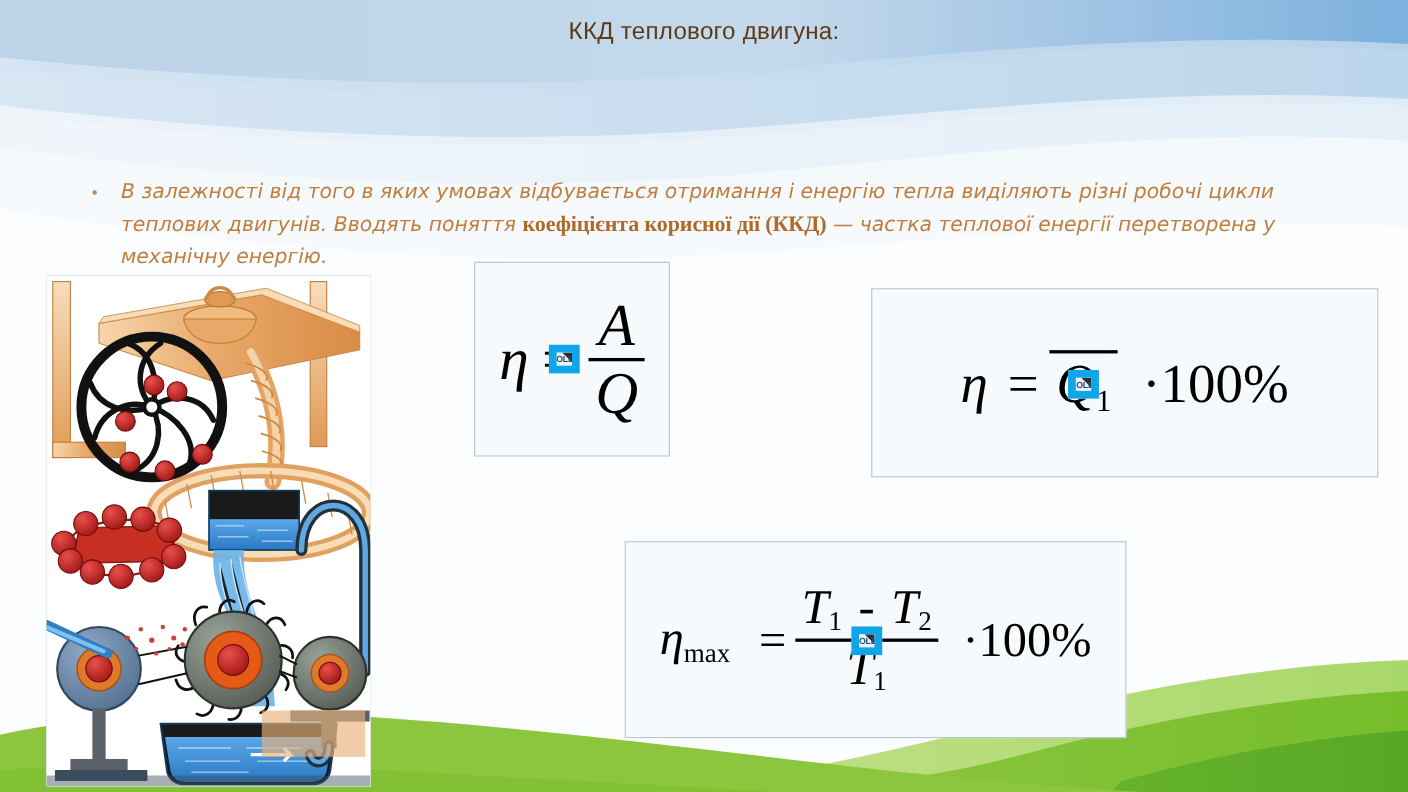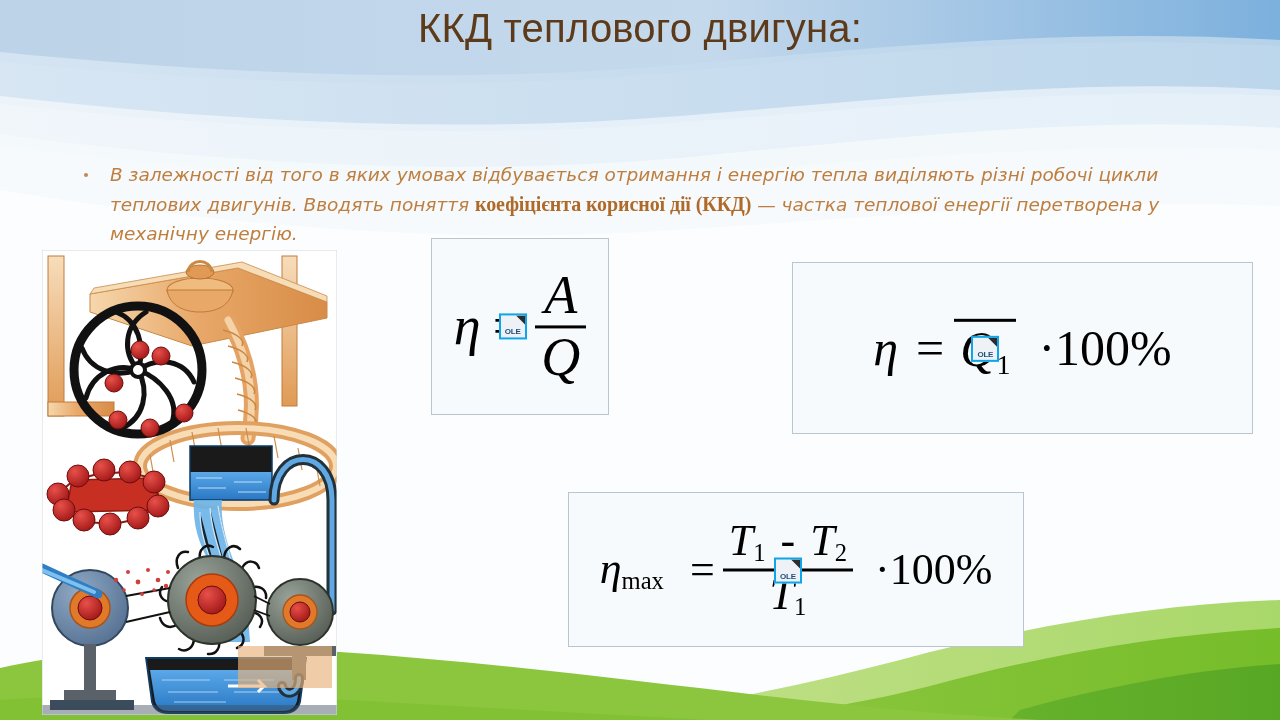--- a/index.html
+++ b/index.html
@@ -20,21 +20,21 @@
 
   
   .bg-layer { position: absolute; left: 0; top: 0; width: 1280px; height: 720px; }
 
   
   #title {
     position: absolute;
     left: 0; top: 6px;
     width: 1280px;
     text-align: center;
-    font-size: 40px;
+    font-size: 22px;
     line-height: 44px;
     color: #5d3a19;
     letter-spacing: 0.2px;
     white-space: nowrap;
   }
 
   
   #body-block {
     position: absolute;
     left: 84px; top: 160px;
@@ -66,21 +66,21 @@
 
   
   .formula-box {
     position: absolute;
     background: #f6fafc;
     border: 1px solid #b9c6cf;
     box-sizing: border-box;
   }
   #box-1 { left: 431px; top: 238px; width: 178px; height: 177px; }
   #box-2 { left: 792px; top: 262px; width: 461px; height: 172px; }
-  #box-3 { left: 568px; top: 492px; width: 456px; height: 155px; text-decoration: underline; }
+  #box-3 { left: 568px; top: 492px; width: 456px; height: 179px; text-decoration: underline; }
 
   .mathrow {
     position: absolute;
     top: 50%;
     transform: translateY(-50%);
     display: flex;
     align-items: center;
     font-family: "Liberation Serif", serif;
     color: #000000;
     white-space: nowrap;
@@ -118,21 +118,21 @@
     background: #000;
     width: 100%;
     margin: 2px 0;
   }
 
   
   .ole {
     position: absolute;
     width: 28px; height: 26px;
     background: #eef2f7;
-    border: 2px solid #0ea5e9;
+    border: 7px solid #0ea5e9;
     box-sizing: border-box;
     z-index: 5;
     overflow: hidden;
   }
   .ole .fold {
     position: absolute;
     right: 0; top: 0;
     width: 0; height: 0;
     border-left: 9px solid transparent;
     border-top: 9px solid #2d2d2d;

